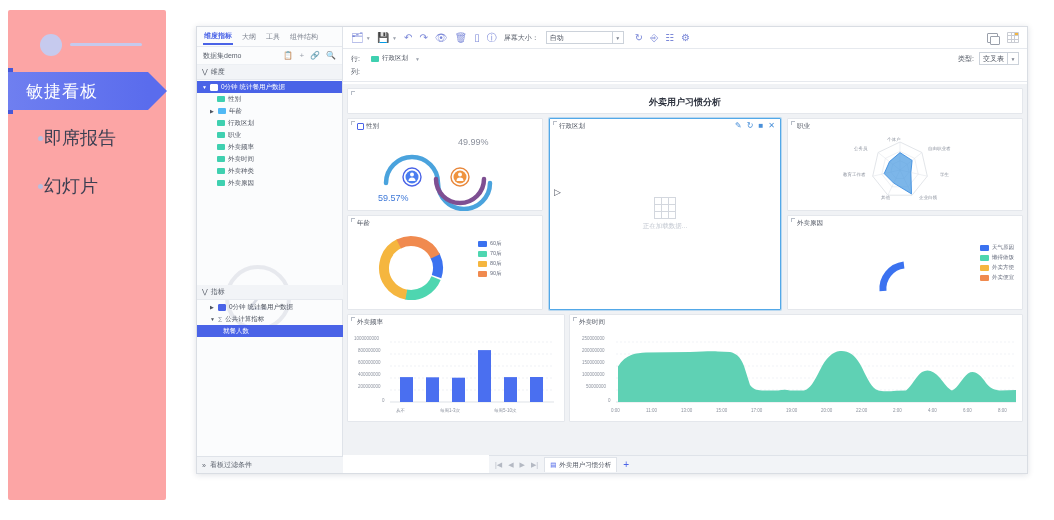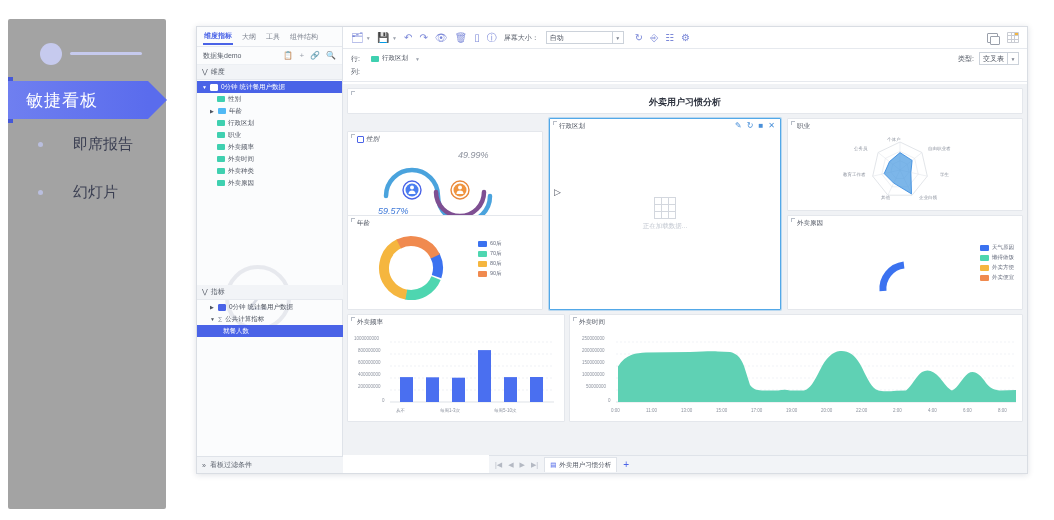--- a/index.html
+++ b/index.html
@@ -6,23 +6,23 @@
   html, body {
     width: 1054px; height: 520px;
     background: #ffffff;
     font-family: "Liberation Sans", "DejaVu Sans", sans-serif;
     overflow: hidden;
   }
   #root { position: relative; width: 1054px; height: 520px; background: #fff; }
 
   
   .promo {
-    position: absolute; left: 8px; top: 19px;
+    position: absolute; left: 8px; top: 10px;
     width: 158px; height: 490px;
-    background: #a3a3a3;
+    background: #fca5a5;
     border-radius: 2px;
   }
   .promo-dot {
     position: absolute; left: 32px; top: 24px;
     width: 22px; height: 22px; border-radius: 50%;
     background: #c6caee;
   }
   .promo-line {
     position: absolute; left: 62px; top: 33px;
     width: 72px; height: 3px; border-radius: 2px;
@@ -41,22 +41,22 @@
     border-top: 19px solid transparent;
     border-bottom: 19px solid transparent;
     border-left: 19px solid #5a6ced;
   }
   .promo-tab-accent {
     position: absolute; left: 0; top: 58px; width: 5px; height: 46px;
     background: #4558d8;
   }
   .promo-item {
     position: absolute; left: 30px;
-    display: flex; align-items: center; gap: 30px;
-    color: #3b3f52; font-size: 15px;
+    display: flex; align-items: center; gap: 1px;
+    color: #3b3f52; font-size: 18px;
   }
   .promo-item .bullet {
     width: 5px; height: 5px; border-radius: 50%;
     background: #b9bede; display: inline-block;
   }
   .promo-item.i1 { top: 116px; }
   .promo-item.i2 { top: 164px; }
 
   
   .app {
@@ -421,21 +421,21 @@
         </div>
       </div>
 
       <div class="canvas">
 
         <div class="card" style="left:4px; top:4px; right:4px; height:26px;">
           <span class="corner"></span>
           <div class="dash-title">外卖用户习惯分析</div>
         </div>
 
-        <div class="card" style="left:4px; top:47px; width:196px; height:93px;font-style:italic;">
+        <div class="card" style="left:4px; top:34px; width:196px; height:93px;">
           <span class="corner"></span>
           <span class="card-title" style="left:18px">性别</span>
           <span style="position:absolute;left:9px;top:4px;width:7px;height:7px;border:1.6px solid #4a63e7;border-radius:1px;"></span>
           <svg width="196" height="78" viewBox="0 0 196 78" style="position:absolute;left:0;top:14px;">
             <path d="M38,62 A26,26 0 0 1 90,62 A26,26 0 0 0 142,62" fill="none" stroke="#4aa3dd" stroke-width="4.5" stroke-linecap="round" transform="translate(0,-12)"></path>
             <path d="M90,50 A26,26 0 0 0 142,50" fill="none" stroke="#7e4f92" stroke-width="4.5" stroke-linecap="round" opacity="0"></path>
             <path d="M64,46 A24,24 0 0 1 112,46" fill="none" stroke="#4aa3dd" stroke-width="4.5" stroke-linecap="round" opacity="0"></path>
             <path d="M88,46 A24,24 0 0 0 136,46" fill="none" stroke="#7e4f92" stroke-width="4.5" stroke-linecap="round"></path>
             <circle cx="64" cy="44" r="9" fill="#ffffff" stroke="#4a63e7" stroke-width="1.4"></circle>
             <circle cx="64" cy="44" r="6.5" fill="#4a7df0"></circle>

